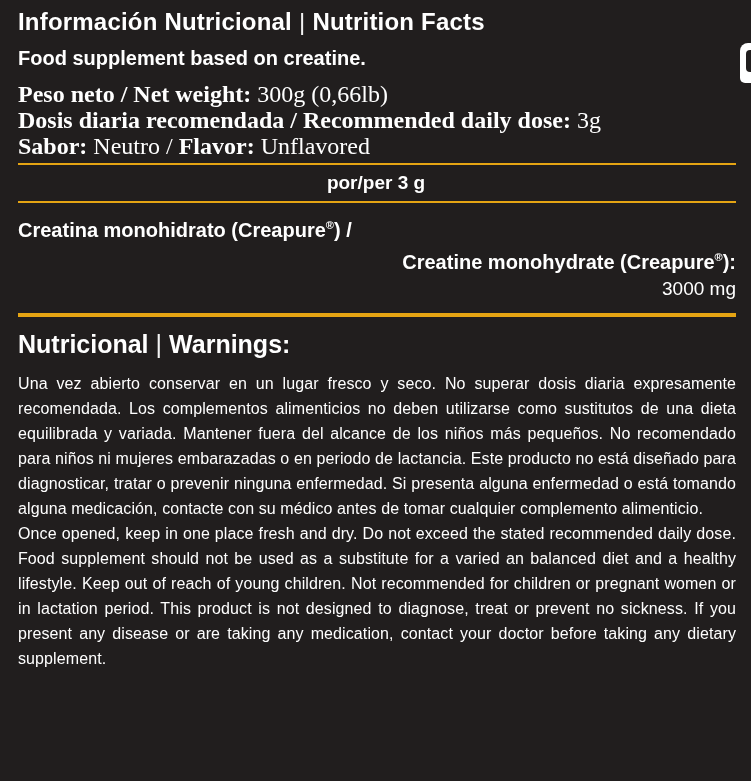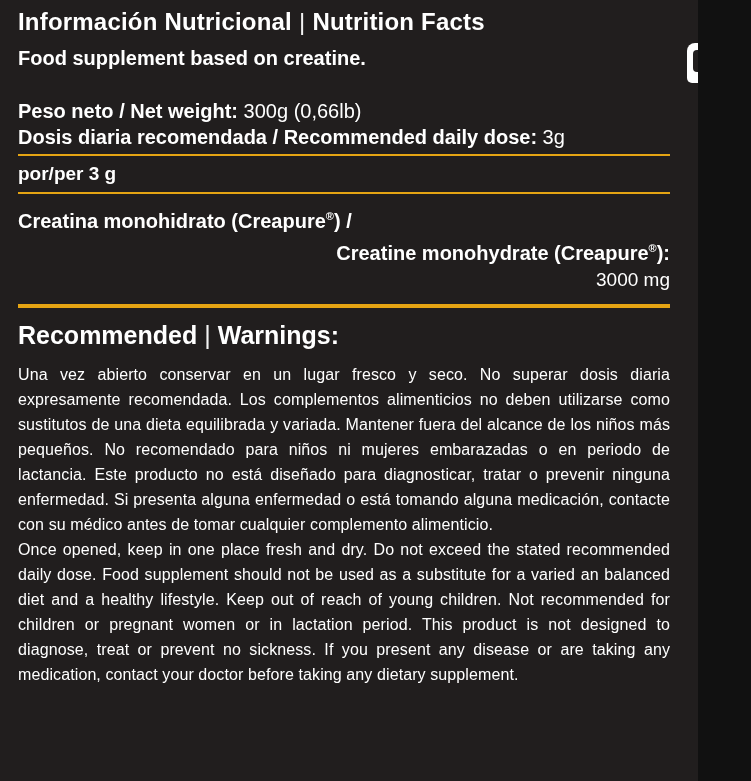--- a/index.html
+++ b/index.html
@@ -4,57 +4,58 @@
 <style>
   :root {
     --background: #211E1E;
     --text: #FFFFFF;
     --accent: #E5A413;
   }
   * { margin: 0; padding: 0; box-sizing: border-box; }
   html, body { background: #111; }
   .label {
     position: relative;
-    width: 698px;
+    width: 751px;
     height: 781px;
     background: var(--background);
     color: var(--text);
     font-family: "Liberation Sans", "DejaVu Sans", sans-serif;
-    padding: 0 28px 0 18px;
+    padding: 0 15px 0 18px;
     overflow: hidden;
   }
   .title {
     margin-top: 7px;
     font-size: 24px;
     line-height: 30px;
     font-weight: bold;
     letter-spacing: 0.2px;
   }
   .pipe { font-weight: normal; padding: 0 7px; opacity: 0.95; }
   .subtitle {
     margin-top: 9px;
     font-size: 20px;
     line-height: 24px;
     font-weight: bold;
   }
   .info {
-    margin-top: 28px;
-    font-size: 20px;
+    margin-top: 11px;
+    font-size: 24px;
     line-height: 26px;
+    font-family: Liberation Serif, serif;
   }
   .info .b { font-weight: bold; }
   .rule {
     border: 0;
     height: 2px;
     background: var(--accent);
     margin-top: 4px;
   }
   .rule.thick { height: 4px; }
   .per-serving {
-    text-align: left;
+    text-align: center;
     font-size: 19px;
     line-height: 22px;
     font-weight: bold;
     margin: 7px 2px 7px 0;
   }
   .ingredient {
     margin-top: 9px;
     margin-bottom: 11px;
     font-size: 20px;
     line-height: 27px;
@@ -110,39 +111,40 @@
     <span>Información Nutricional</span><span class="pipe">|</span><span>Nutrition Facts</span>
   </div>
 
   <div class="subtitle">
     <div>Food supplement based on creatine.</div>
   </div>
 
   <div class="info">
     <div><span class="b">Peso neto / Net weight:</span><span> 300g (0,66lb)</span></div>
     <div><span class="b">Dosis diaria recomendada / Recommended daily dose:</span><span> 3g</span></div>
+    <div><span class="b">Sabor:</span><span> Neutro / </span><span class="b">Flavor:</span><span> Unflavored</span></div>
   </div>
 
   <hr class="rule">
 
   <div class="per-serving">por/per 3 g</div>
 
   <hr class="rule">
 
   <div class="ingredient">
     <div><span>Creatina monohidrato (Creapure</span><sup>®</sup><span>) /</span></div>
     <div class="ingredient-row">
       <span><span>Creatine monohydrate (Creapure</span><sup>®</sup><span>):</span></span>
       <span class="amount">3000 mg</span>
     </div>
   </div>
 
   <hr class="rule thick">
 
   <div class="warnings-title">
-    <span>Recommended</span><span class="pipe">|</span><span>Warnings:</span>
+    <span>Nutricional</span><span class="pipe">|</span><span>Warnings:</span>
   </div>
 
   <p class="paragraph es">Una vez abierto conservar en un lugar fresco y seco. No superar dosis diaria expresamente recomendada. Los complementos alimenticios no deben utilizarse como sustitutos de una dieta equilibrada y variada. Mantener fuera del alcance de los niños más pequeños. No recomendado para niños ni mujeres embarazadas o en periodo de lactancia. Este producto no está diseñado para diagnosticar, tratar o prevenir ninguna enfermedad. Si presenta alguna enfermedad o está tomando alguna medicación, contacte con su médico antes de tomar cualquier complemento alimenticio.</p>
 
   <p class="paragraph en">Once opened, keep in one place fresh and dry. Do not exceed the stated recommended daily dose. Food supplement should not be used as a substitute for a varied an balanced diet and a healthy lifestyle. Keep out of reach of young children. Not recommended for children or pregnant women or in lactation period. This product is not designed to diagnose, treat or prevent no sickness. If you present any disease or are taking any medication, contact your doctor before taking any dietary supplement.</p>
 
 </div>
 
 </body></html>

